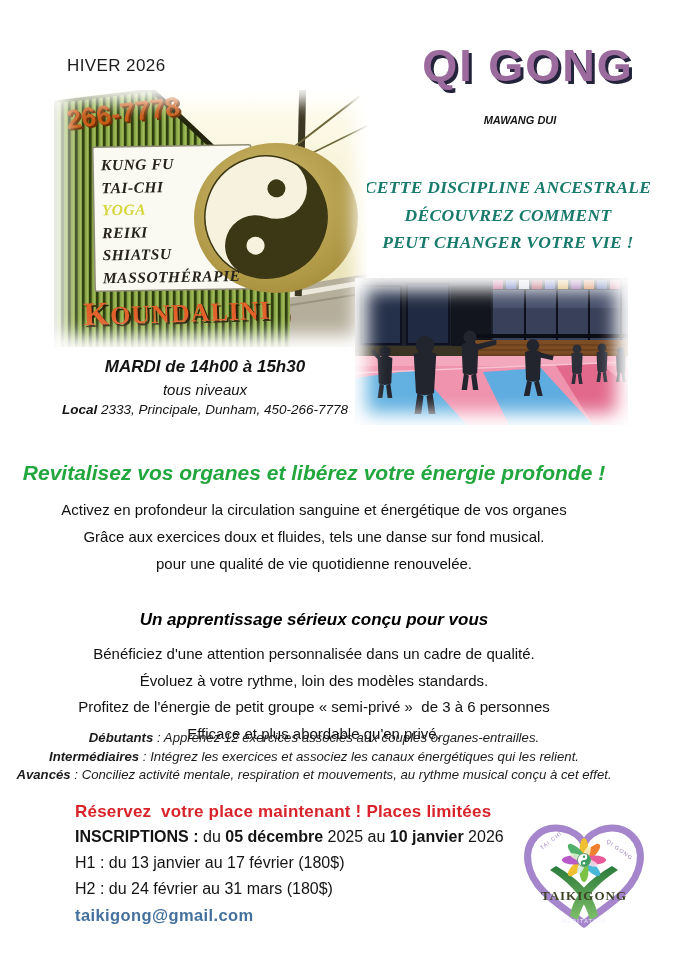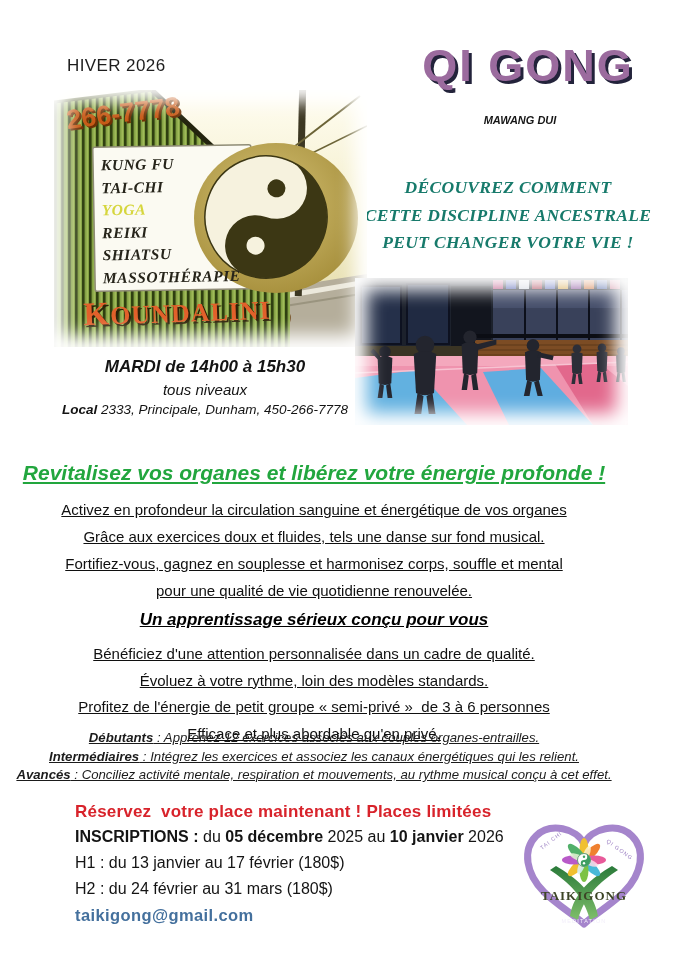--- a/index.html
+++ b/index.html
@@ -44,21 +44,21 @@
   #banner::first-letter{font-size:33px;}
 
   
   #schedule{left:30px;top:357px;width:350px;text-align:center;}
   .sched1{font-weight:bold;font-style:italic;font-size:17px;}
   .sched2{font-style:italic;font-size:15px;margin-top:4px;}
   .sched3{font-style:italic;font-size:13.5px;margin-top:4px;}
   .sched3 .loc-label{font-weight:bold;}
 
   
-  .centerline{left:0;width:628px;text-align:center;text-decoration:underline;}
+  .centerline{left:0;width:628px;text-align:center;}
   #headline{top:461px;font-size:21px;font-weight:bold;font-style:italic;color:#22a63e;}
   #intro{top:496px;font-size:15px;line-height:27px;color:#101010;}
   #subheadline{top:610px;font-size:17px;font-weight:bold;font-style:italic;color:#000000;}
   #benefits{top:641px;font-size:15px;line-height:26.5px;color:#101010;}
   #benefits div{white-space:pre-wrap;}
   #levels{top:729px;font-size:13.2px;font-style:italic;line-height:18.5px;color:#1b1b1b;}
   #levels .lvl-label{font-weight:bold;}
 
   
   #registration{left:75px;top:802px;width:470px;}
@@ -75,22 +75,22 @@
 </head>
 <body>
 
 <div class="abs" id="season">HIVER 2026</div>
 
 <div class="abs" id="title">QI GONG</div>
 <div class="abs" id="subtitle">
   <div>MAWANG DUI</div>
 </div>
 <div class="abs" id="pitch">
+  <div>CETTE DISCIPLINE ANCESTRALE</div>
   <div>DÉCOUVREZ COMMENT</div>
-  <div>CETTE DISCIPLINE ANCESTRALE</div>
   <div>PEUT CHANGER VOTRE VIE !</div>
 </div>
 
 <div class="photo" id="storefront">
   <svg viewBox="0 0 313 257">
     <defs>
       <linearGradient id="sky" x1="0" y1="0" x2="0" y2="1">
         <stop offset="0" stop-color="#fffdf2"></stop>
           <stop offset=".55" stop-color="#f2ecc4"></stop>
           <stop offset="1" stop-color="#dcd3a2"></stop>
@@ -237,21 +237,20 @@
   <div class="sched3">
     <span class="loc-label">Local</span><span> 2333, Principale, Dunham, 450-266-7778</span>
   </div>
 </div>
 
 <div class="abs centerline" id="headline">Revitalisez vos organes et libérez votre énergie profonde !</div>
 
 <div class="abs centerline" id="intro">
   <div>Activez en profondeur la circulation sanguine et énergétique de vos organes</div>
   <div>Grâce aux exercices doux et fluides, tels une danse sur fond musical.</div>
-  <div>Fortifiez-vous, gagnez en souplesse et harmonisez corps, souffle et mental</div>
   <div>pour une qualité de vie quotidienne renouvelée.</div>
 </div>
 
 <div class="abs centerline" id="subheadline">Un apprentissage sérieux conçu pour vous</div>
 
 <div class="abs centerline" id="benefits">
   <div>Bénéficiez d'une attention personnalisée dans un cadre de qualité.</div>
   <div>Évoluez à votre rythme, loin des modèles standards.</div>
   <div>Profitez de l'énergie de petit groupe « semi-privé »  de 3 à 6 personnes</div>
   <div>Efficace et plus abordable qu'en privé.</div>

